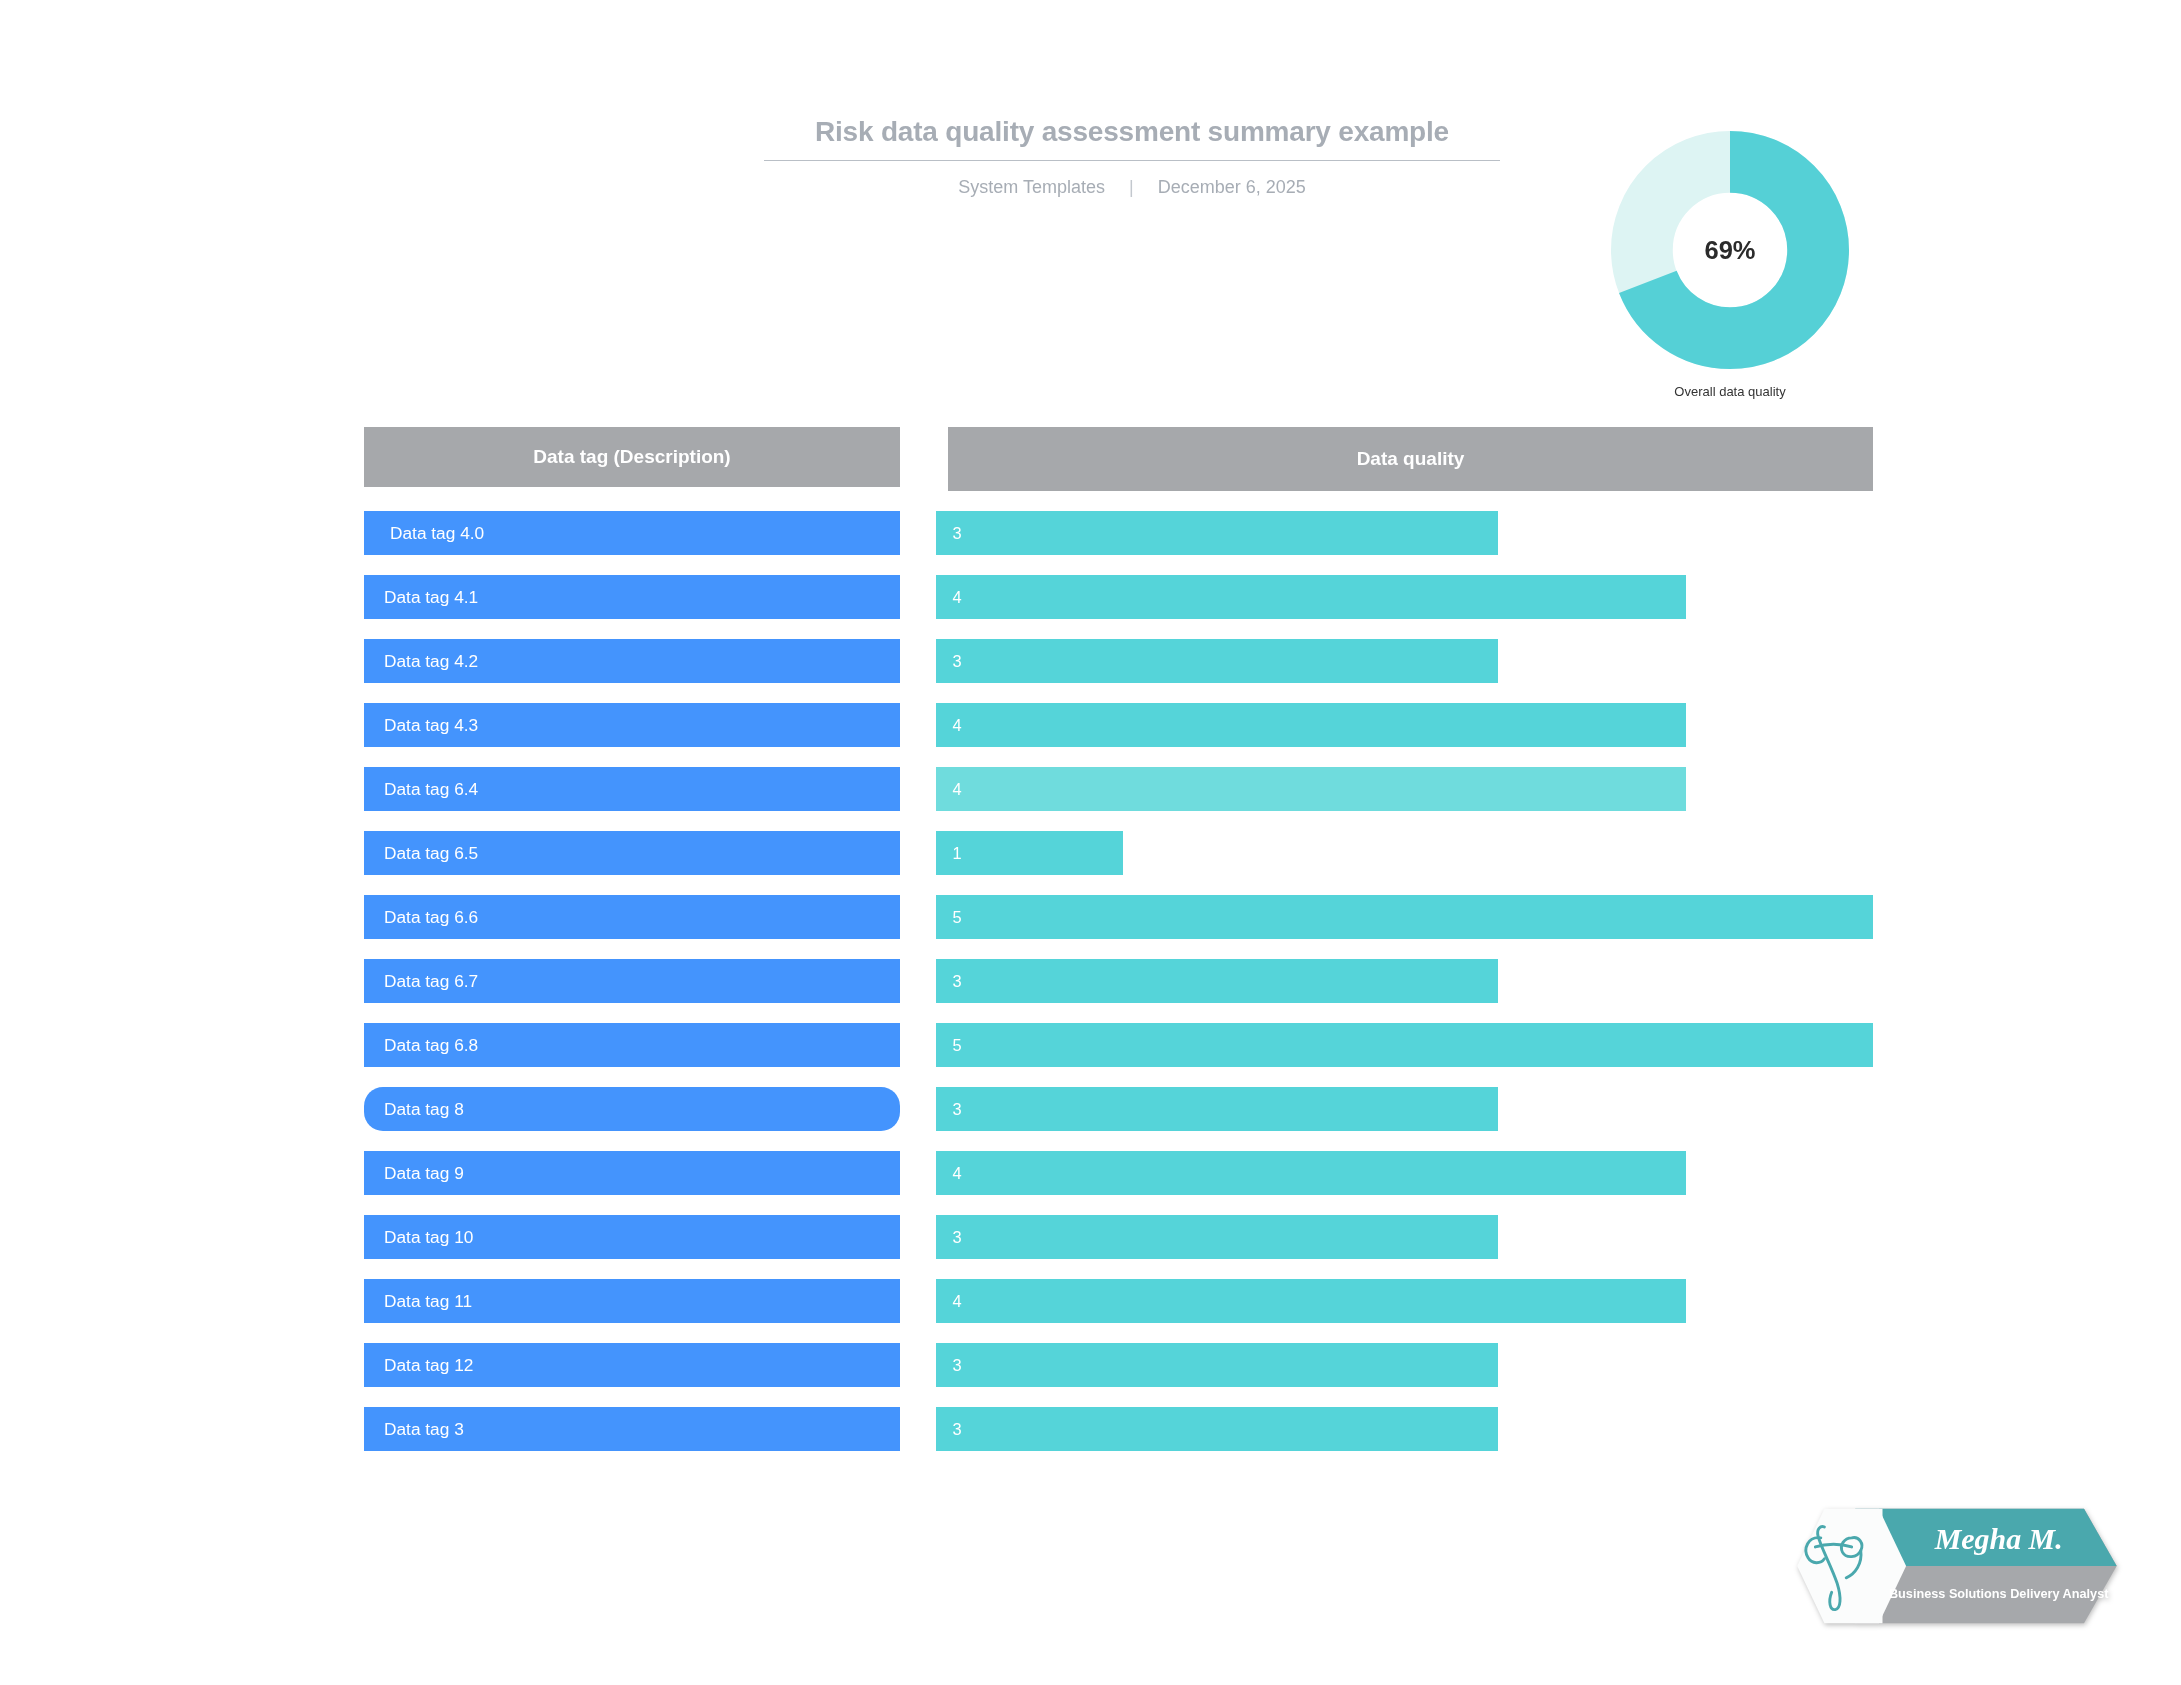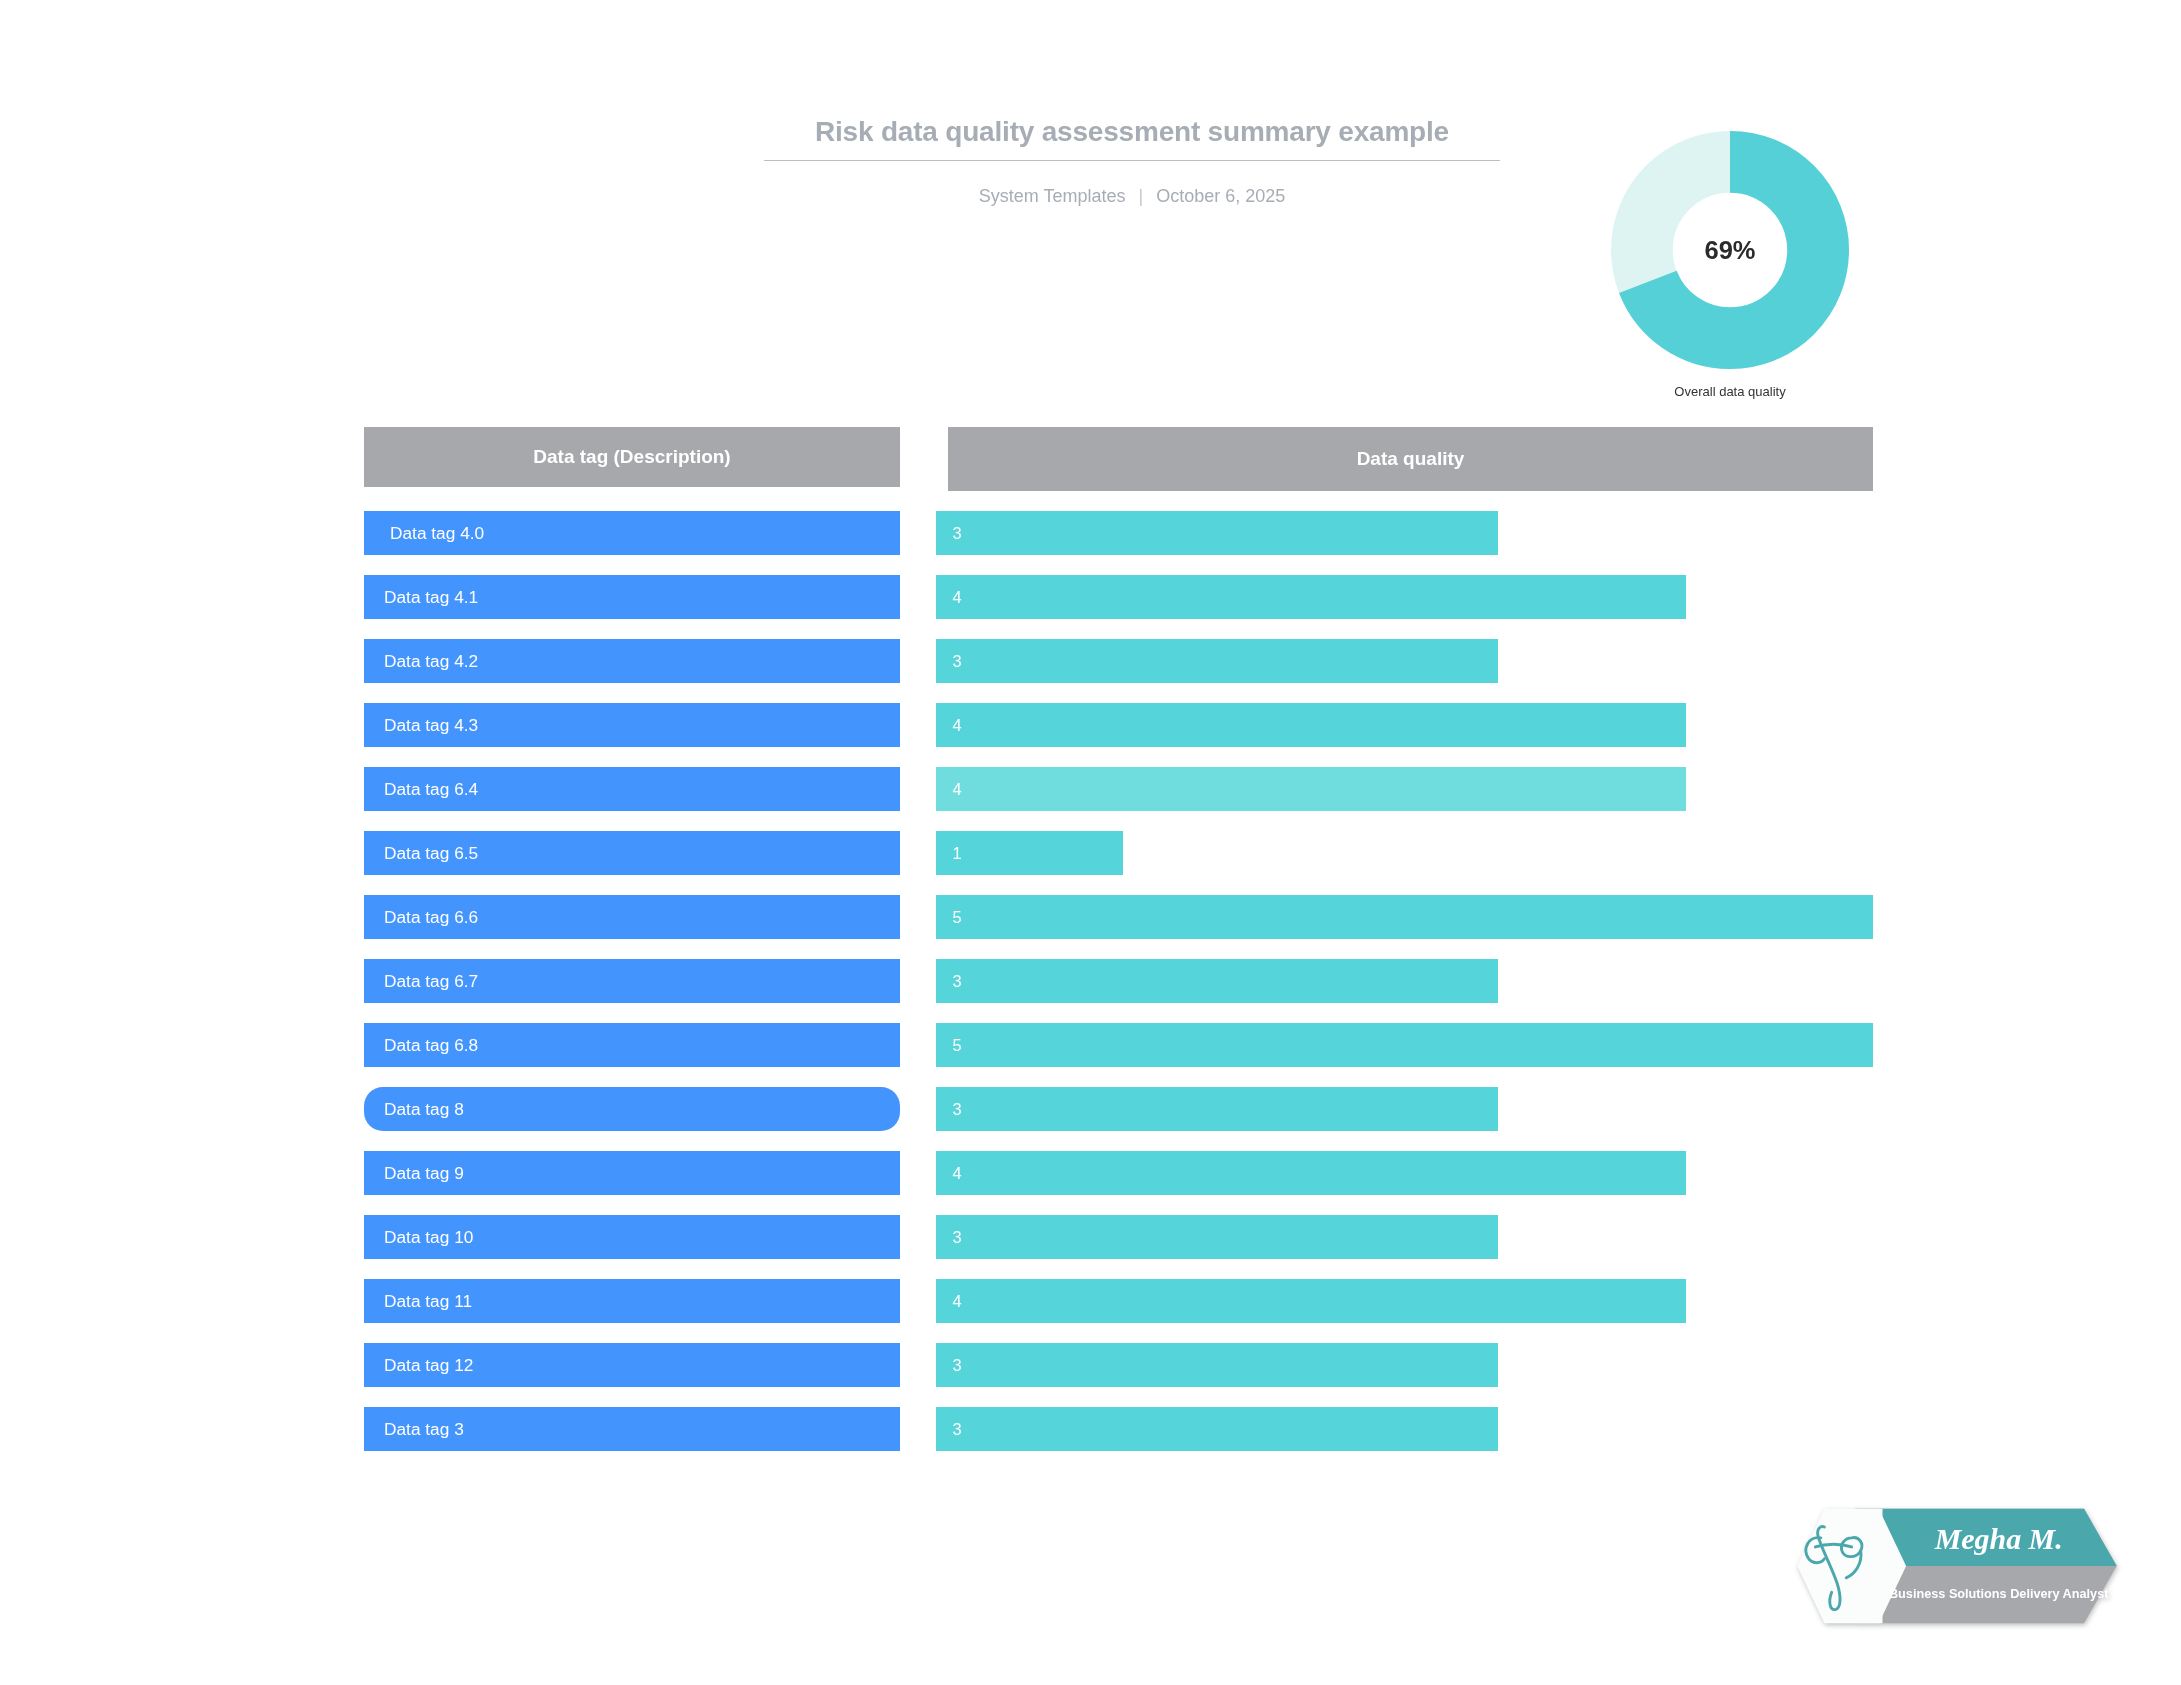--- a/index.html
+++ b/index.html
@@ -26,27 +26,27 @@
   #page-title {
     font-size: 28px;
     font-weight: bold;
     color: #a7adb5;
     letter-spacing: -0.2px;
     padding-bottom: 11.8px;
     border-bottom: 1.4px solid #b9bfc6;
     white-space: nowrap;
   }
   #subtitle-row {
-    margin-top: 25px;
+    margin-top: 16px;
     font-size: 18px;
     color: #a7adb5;
     display: flex;
     justify-content: center;
     align-items: flex-end;
-    gap: 13px;
+    gap: 24px;
     white-space: nowrap;
   }
   #subtitle-divider {
     color: #c3c8ce;
     font-weight: 300;
   }
 
   
   #donut-block {
     position: absolute;
@@ -151,21 +151,21 @@
   #logo-svg { display: block; }
 </style>
 </head>
 <body>
 
 <div id="header-block">
   <div id="page-title">Risk data quality assessment summary example</div>
   <div id="subtitle-row">
     <span>System Templates</span>
     <span id="subtitle-divider">|</span>
-    <span>October 6, 2025</span>
+    <span>December 6, 2025</span>
   </div>
 </div>
 
 <div id="donut-block">
   <div id="donut-wrap">
     <svg id="donut-svg" width="238" height="238" viewBox="0 0 262 262">
       <circle id="donut-track" cx="131" cy="131" r="97" fill="none" stroke="#ddf4f3" stroke-width="68"></circle>
       <circle id="donut-fill" cx="131" cy="131" r="97" fill="none" stroke="#55d0d6" stroke-width="68" transform="rotate(-90 131 131)" stroke-dasharray="420.53359260952965 609.4689747964198"></circle>
     </svg>
     <div id="donut-center-label">69%</div>

